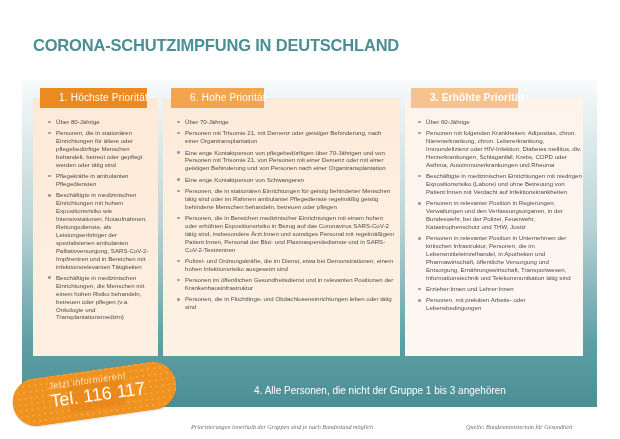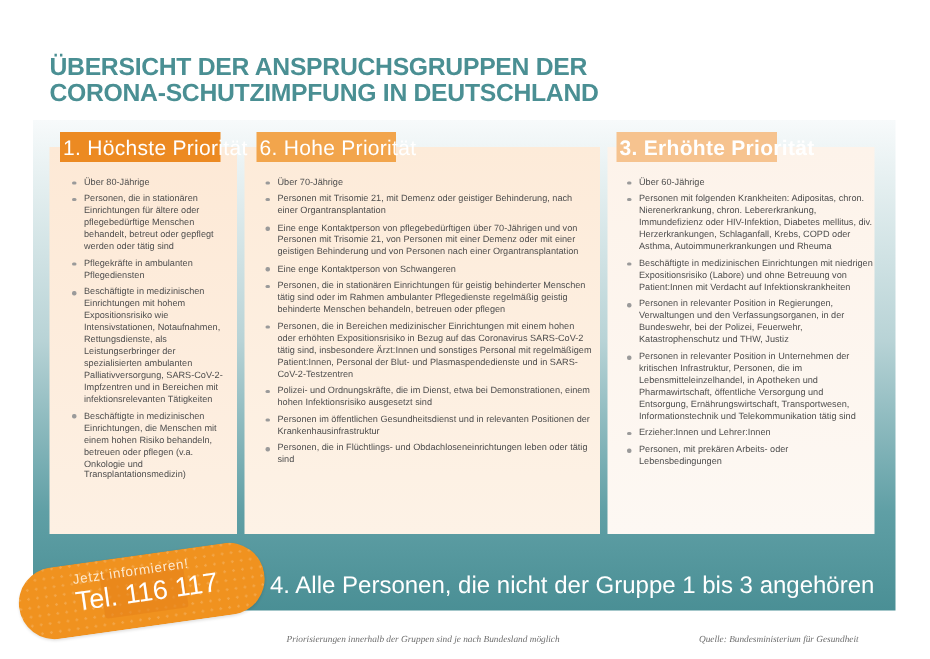--- a/index.html
+++ b/index.html
@@ -22,40 +22,40 @@
   .col {
     position: absolute; top: 98px; height: 258px;
     background: #fdeedd;
   }
   .col1 { left: 33px; width: 125px; background: linear-gradient(180deg,#fde9d6 0%, #fdf0e3 100%); }
   .col2 { left: 163px; width: 237px; background: linear-gradient(180deg,#fdebd9 0%, #fdf2e6 100%); }
   .col3 { left: 405px; width: 178px; background: linear-gradient(180deg,#fdf3ea 0%, #fdf8f3 100%); }
 
   .badge {
     position: absolute; top: 88px; height: 20px;
-    color: #ffffff; font-weight: normal; font-size: 14px; line-height: 20px;
-    padding-left: 2px; white-space: nowrap; letter-spacing: 0.2px;
+    color: #ffffff; font-weight: normal; font-size: 10px; line-height: 20px;
+    padding-left: 19px; white-space: nowrap; letter-spacing: 0.2px;
   }
   .badge1 { left: 40px; width: 107px; background: #ec8a22; }
   .badge2 { left: 171px; width: 93px; background: #f2a54c; }
   .badge3 { left: 347px; width: 107px; }
 
   ul.items { list-style: none; position: absolute; font-size: 6.1px; line-height: 7.9px; color: #4d4d4d; }
   ul.items li { position: relative; padding-left: 9px; margin-bottom: 3.4px; }
   ul.items li::before {
     content: ""; position: absolute; left: 1px; top: 2.6px;
     width: 2.6px; height: 2.6px; border-radius: 50%; background: #9a9a9a;
   }
   .list1 { left: 47px; top: 118px; width: 110px; }
   .list2 { left: 176px; top: 118px; width: 220px; }
   .list3 { left: 417px; top: 118px; width: 165px; }
 
   .group4 {
     position: absolute; left: 180px; top: 381px; width: 400px; height: 20px;
-    color: #ffffff; font-size: 16px; font-weight: normal; line-height: 20px;
+    color: #ffffff; font-size: 10px; font-weight: normal; line-height: 20px;
     text-align: center; white-space: nowrap;
   }
 
   .patch {
     position: absolute; left: 12px; top: 370px; width: 165px; height: 48px;
     background: radial-gradient(circle at 1px 1px, rgba(255,255,255,0.18) 0.7px, transparent 1px) 0 0/6px 6px, #f0921f;
     border-radius: 24px;
     transform: rotate(-8deg);
     box-shadow: 0 1px 2px rgba(0,0,0,0.12);
   }
@@ -74,21 +74,20 @@
     position: absolute; top: 423px; font-family: "Liberation Serif", serif; font-style: italic;
     font-size: 6.2px; color: #6d6d6d; white-space: nowrap;
   }
   .footer-left { left: 191px; }
   .footer-right { left: 466px; }
 </style>
 </head>
 <body>
 
 <div class="title">
-  <div>ÜBERSICHT DER ANSPRUCHSGRUPPEN DER</div>
   <div>CORONA-SCHUTZIMPFUNG IN DEUTSCHLAND</div>
 </div>
 
 <div class="outer-panel"></div>
 
 <div class="col col1"></div>
 <div class="col col2"></div>
 <div class="col col3"></div>
 
 <div class="badge badge1">1. Höchste Priorität</div>

